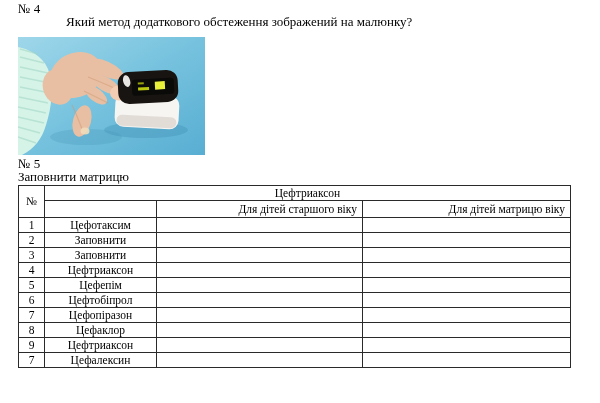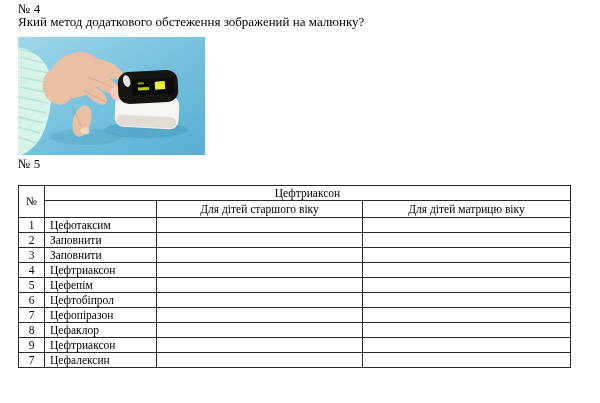--- a/index.html
+++ b/index.html
@@ -2,45 +2,45 @@
 <html><head>
 <meta charset="utf-8">
 <style>
   * { box-sizing: border-box; margin: 0; padding: 0; }
   html, body { width: 600px; height: 403px; background: #ffffff; }
   body { font-family: "Liberation Serif", serif; color: #000; }
   .doc { position: relative; width: 600px; height: 403px; overflow: hidden; }
 
   .t-line { position: absolute; left: 18px; font-size: 13px; line-height: 13px; white-space: nowrap; }
   #q4-label   { top: 2px; }
-  #q4-text    { top: 15px; }
+  #q4-text    { top: 15px; margin-left: 48px; }
   #q5-label   { top: 157px; }
   #q5-text    { top: 170px; }
 
   .photo-wrap { position: absolute; left: 18px; top: 37px; width: 187px; height: 118px; }
   .photo-wrap svg { display: block; }
 
   table.matrix {
     position: absolute; left: 18px; top: 185px;
     border-collapse: collapse; table-layout: fixed; width: 552px;
     font-size: 11.5px;
   }
   .matrix th, .matrix td {
     border: 1px solid #2a2a2a;
     font-weight: normal;
     padding: 0 5px;
     line-height: 13px;
     overflow: hidden;
     white-space: nowrap;
   }
   .matrix thead tr.h1 th { height: 15px; text-align: center; }
-  .matrix thead tr.h2 th { height: 17px; text-align: center; }
+  .matrix thead tr.h2 th { height: 17px; text-align: right; }
   .matrix tbody td { height: 15px; }
   .matrix td.num { text-align: center; padding: 0 2px; }
-  .matrix td.drug { text-align: left; }
+  .matrix td.drug { text-align: center; }
 </style>
 </head>
 <body>
 
 <div class="doc">
 
   <div id="q4-label" class="t-line">№ 4</div>
   <div id="q4-text" class="t-line">Який метод додаткового обстеження зображений на малюнку?</div>
 
   <div class="photo-wrap">
@@ -86,20 +86,21 @@
           <rect x="114" y="42" width="42" height="16" rx="3" fill="#0a0a08"></rect>
           <rect x="120" y="50" width="11" height="3" fill="#b9c70e"></rect>
           <rect x="120" y="45" width="6" height="2" opacity="0.8" fill="#b9c70e"></rect>
           <rect x="137" y="45" width="10" height="8" fill="#e9f03a"></rect>
         </g>
       </g>
     </svg>
   </div>
 
   <div id="q5-label" class="t-line">№ 5</div>
+  <div id="q5-text" class="t-line">Заповнити матрицю</div>
 
   <table class="matrix">
     <colgroup>
       <col style="width:26px">
         <col style="width:112px">
         <col style="width:206px">
         <col style="width:208px">
     </colgroup>
     <thead>
       <tr class="h1">

